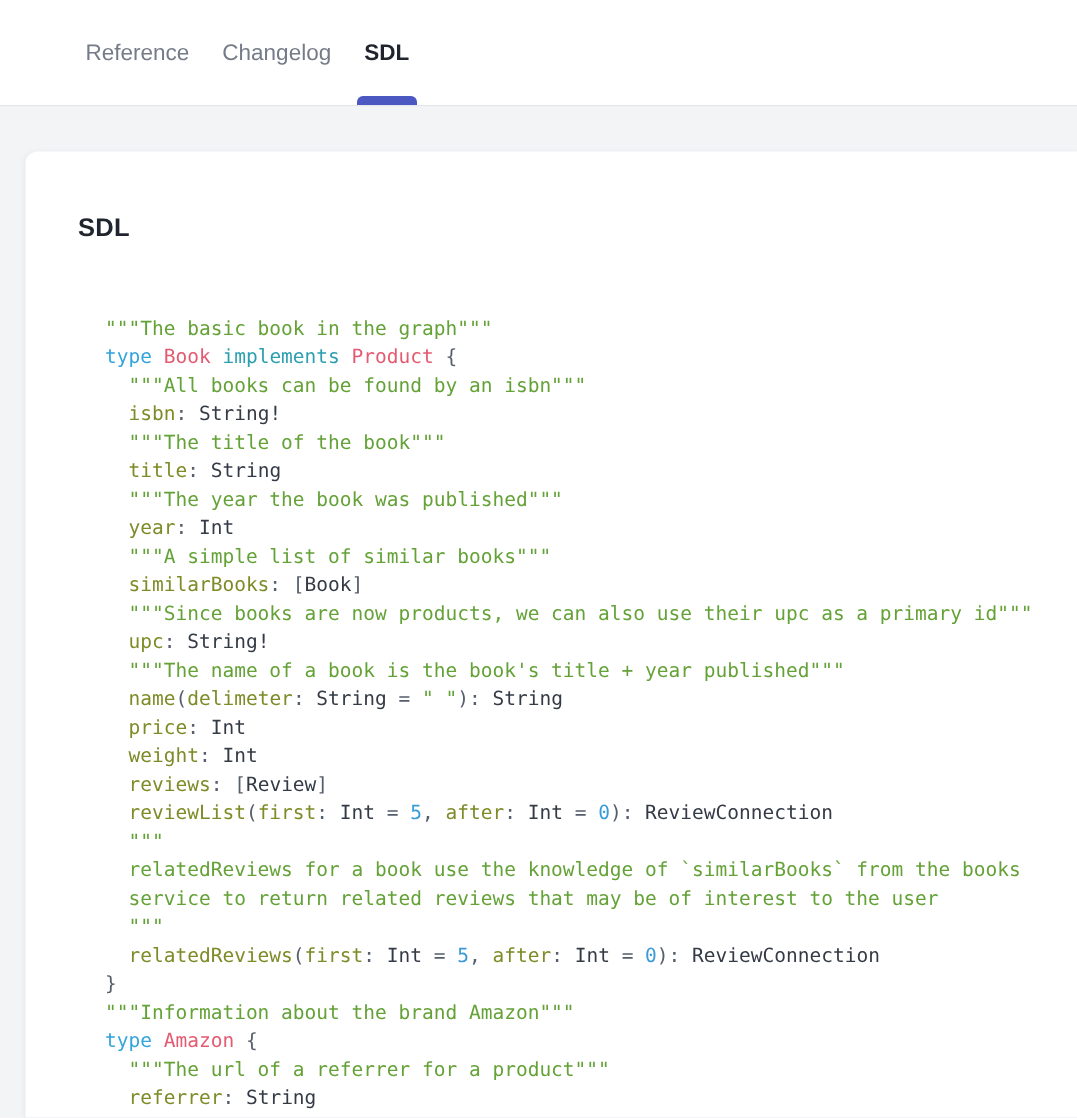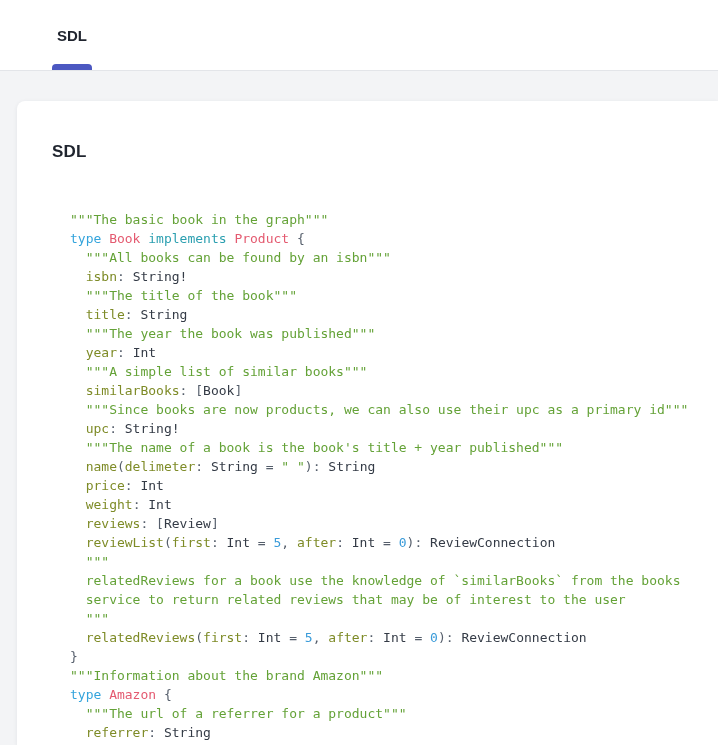--- a/index.html
+++ b/index.html
@@ -79,20 +79,26 @@
     line-height: 19px;
     white-space: pre;
   }
   .code-line { height: 19px; }
 </style>
 </head>
 <body>
 
 <div class="header">
   <div class="tabs">
+    <div class="tab">
+      <span>Reference</span>
+    </div>
+    <div class="tab">
+      <span>Changelog</span>
+    </div>
     <div class="tab active">
       <span>SDL</span>
       <span class="tab-indicator" style="background: rgb(76, 88, 193);"></span>
     </div>
   </div>
 </div>
 
 <div class="main">
   <div class="card">
     <div class="card-heading">SDL</div>

